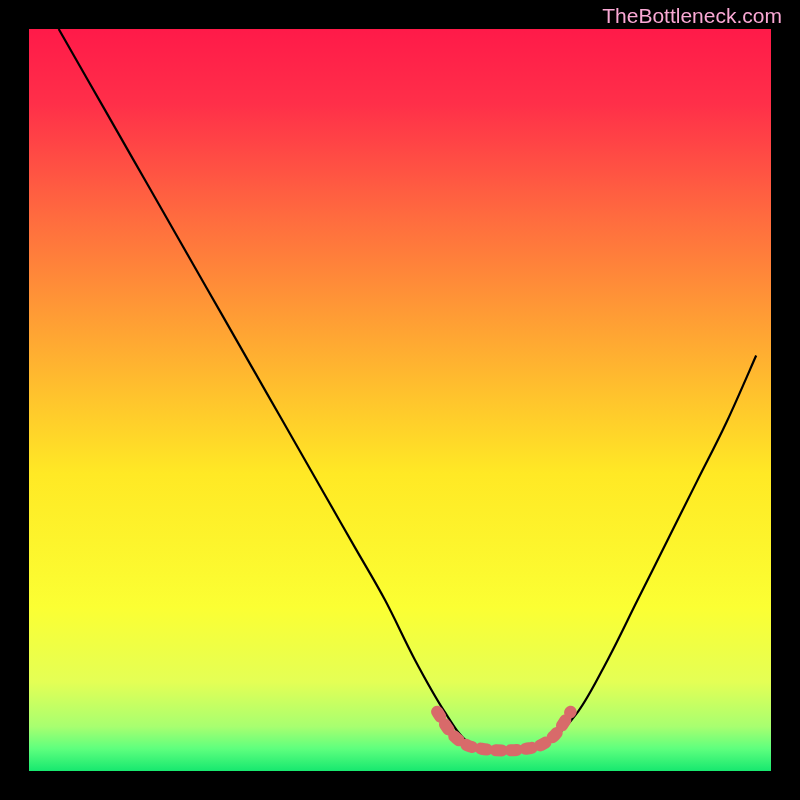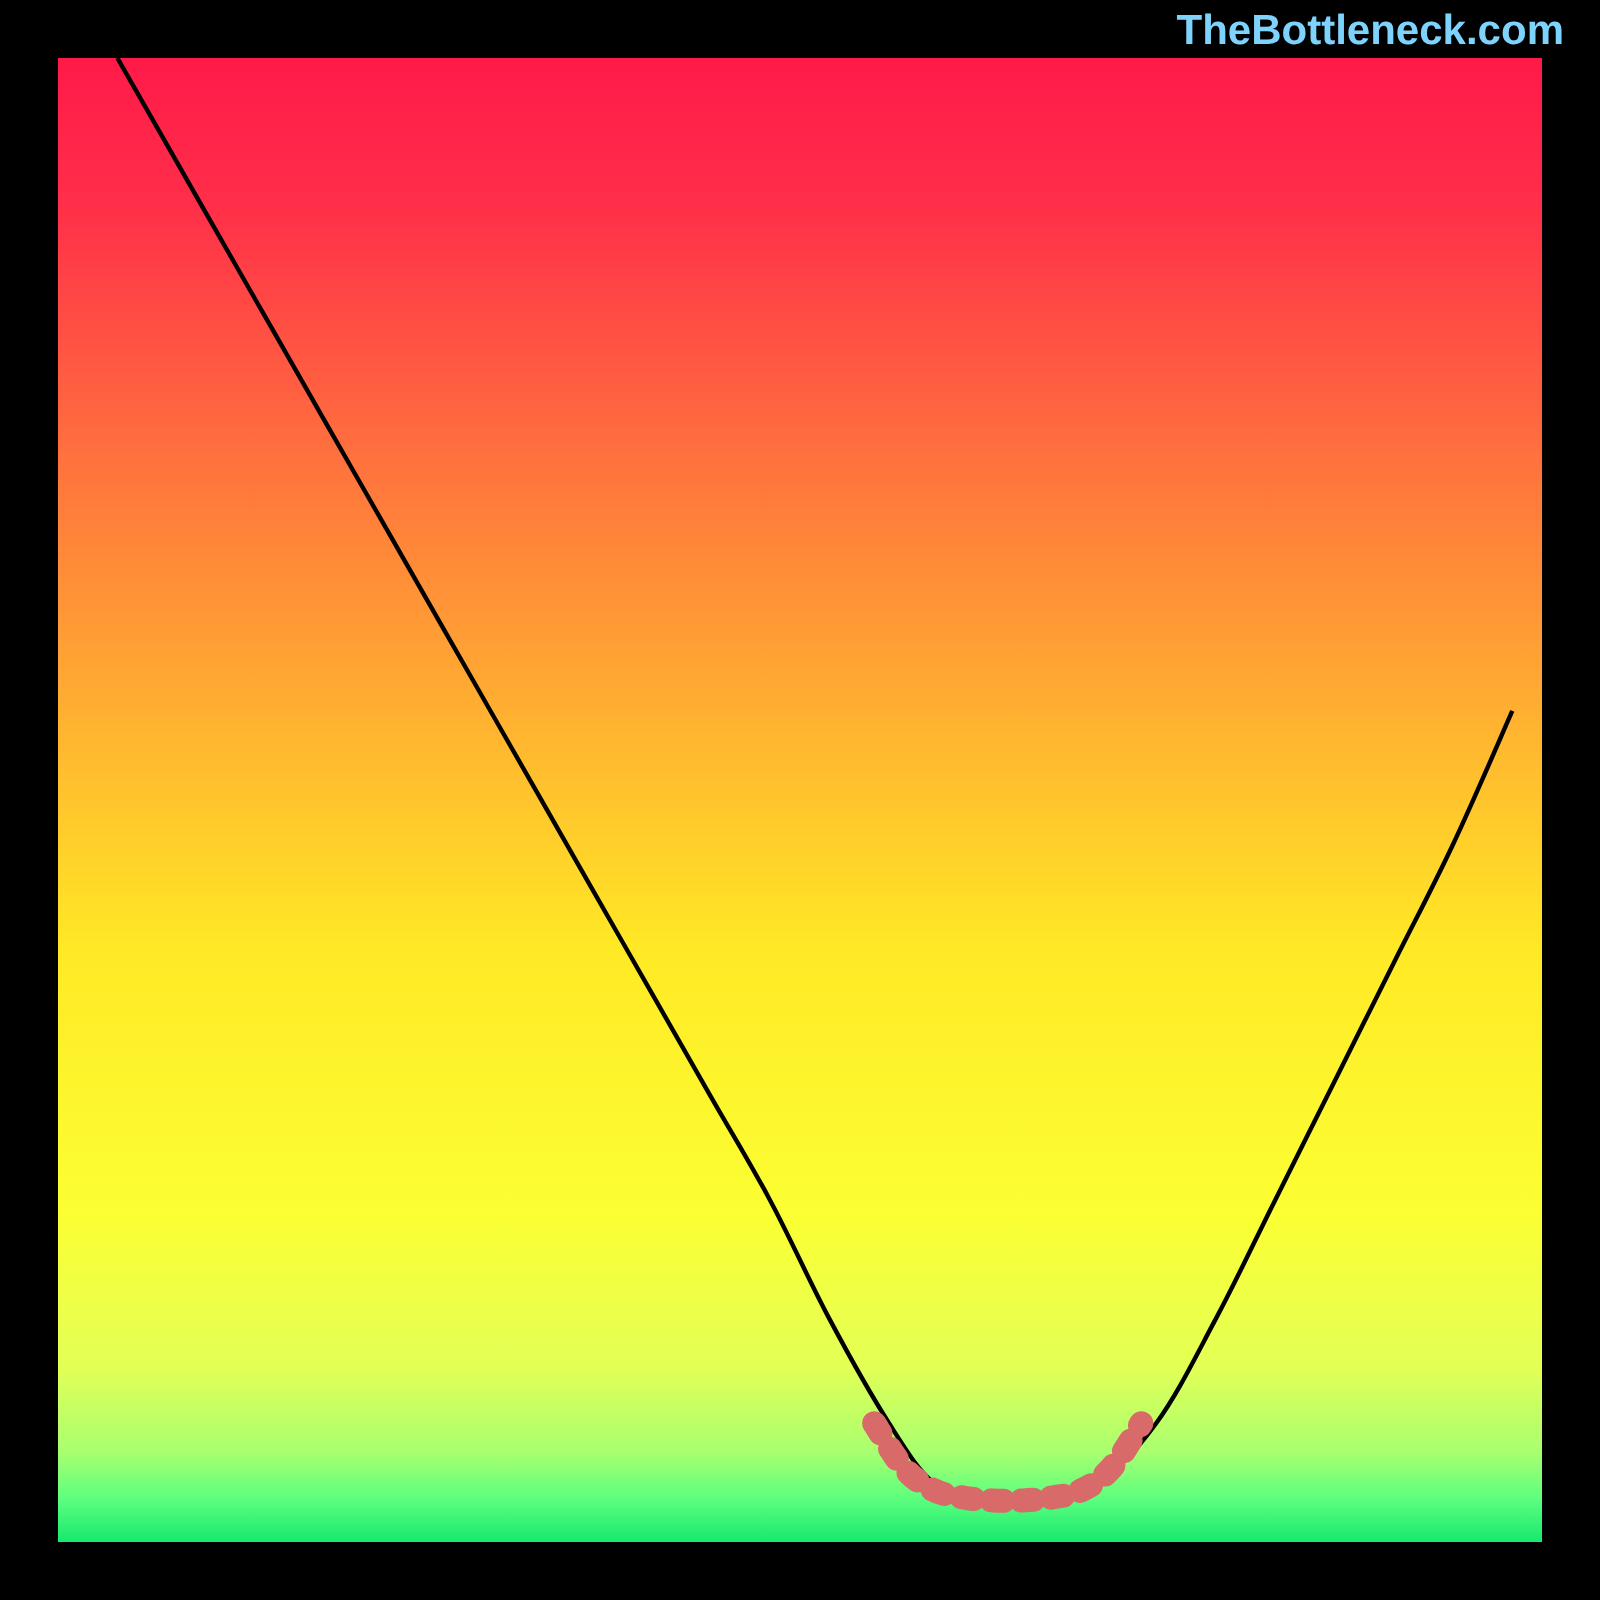--- a/index.html
+++ b/index.html
@@ -8,23 +8,23 @@
     height: 800px;
     background: #000;
     position: relative;
     overflow: hidden;
     font-family: Arial, sans-serif;
   }
   .watermark {
     position: absolute;
     top: 4px;
     right: 18px;
-    color: #7dd3fc;
+    color: #f9a8d4;
     font-size: 21px;
-    font-weight: 700;
+    font-weight: 400;
     z-index: 10;
   }
   .frame-top { position: absolute; top:0; left:0; right:0; height:29px; background:#000; z-index:5; }
   .frame-left { position: absolute; top:0; left:0; bottom:0; width:29px; background:#000; z-index:5; }
   .frame-right { position: absolute; top:0; right:0; bottom:0; width:29px; background:#000; z-index:5; }
   .frame-bottom { position: absolute; left:0; right:0; bottom:0; height:29px; background:#000; z-index:5; }
   .plot-area {
     position: absolute;
     top: 29px;
     left: 29px;

